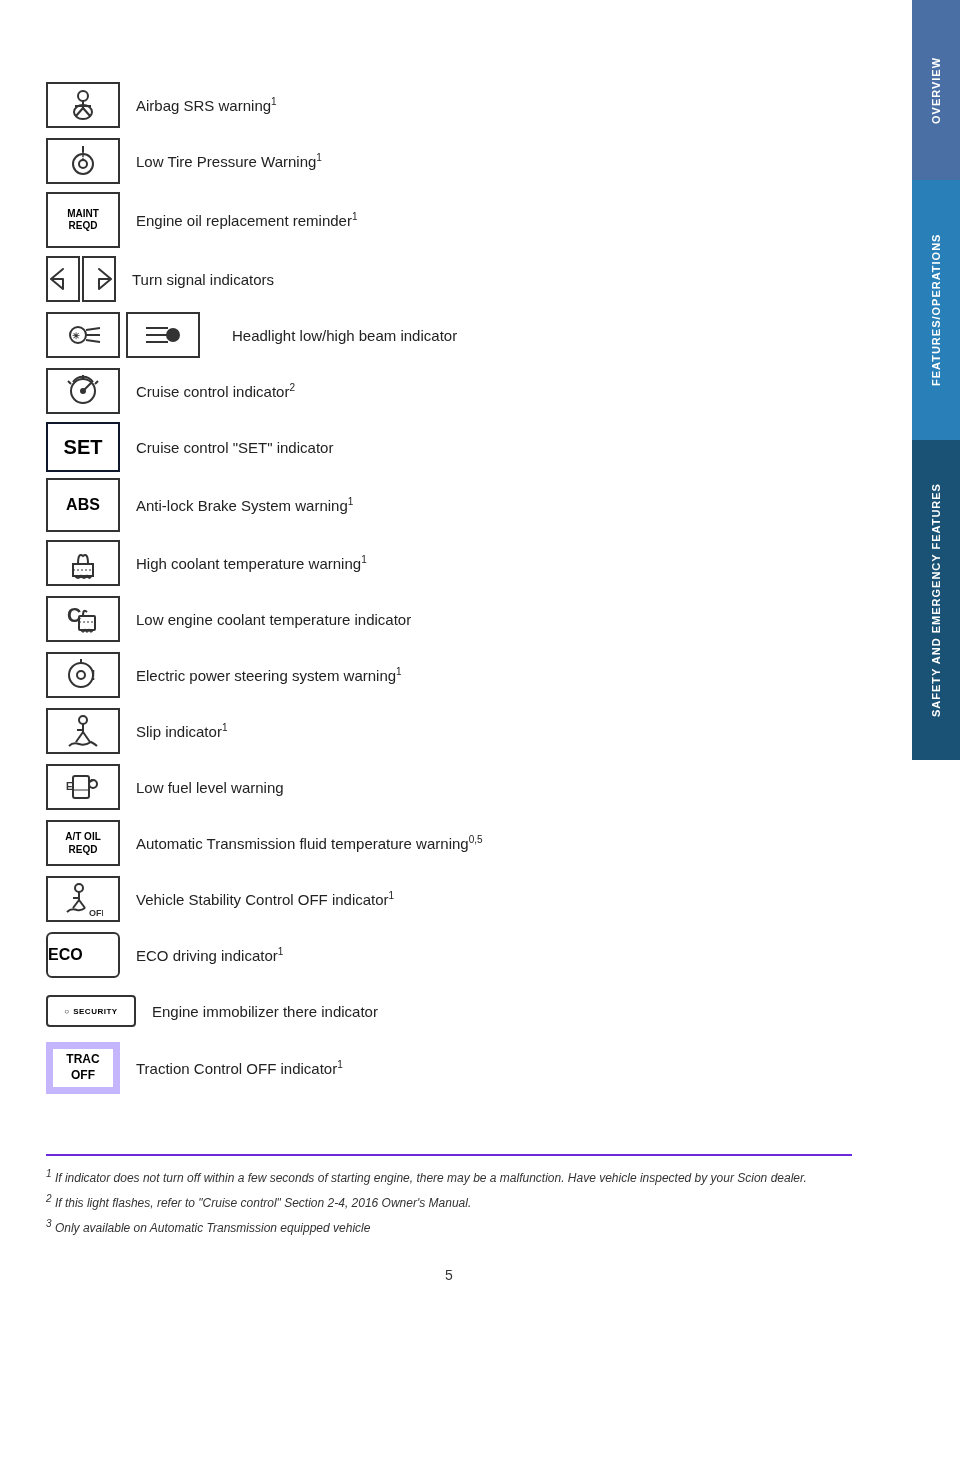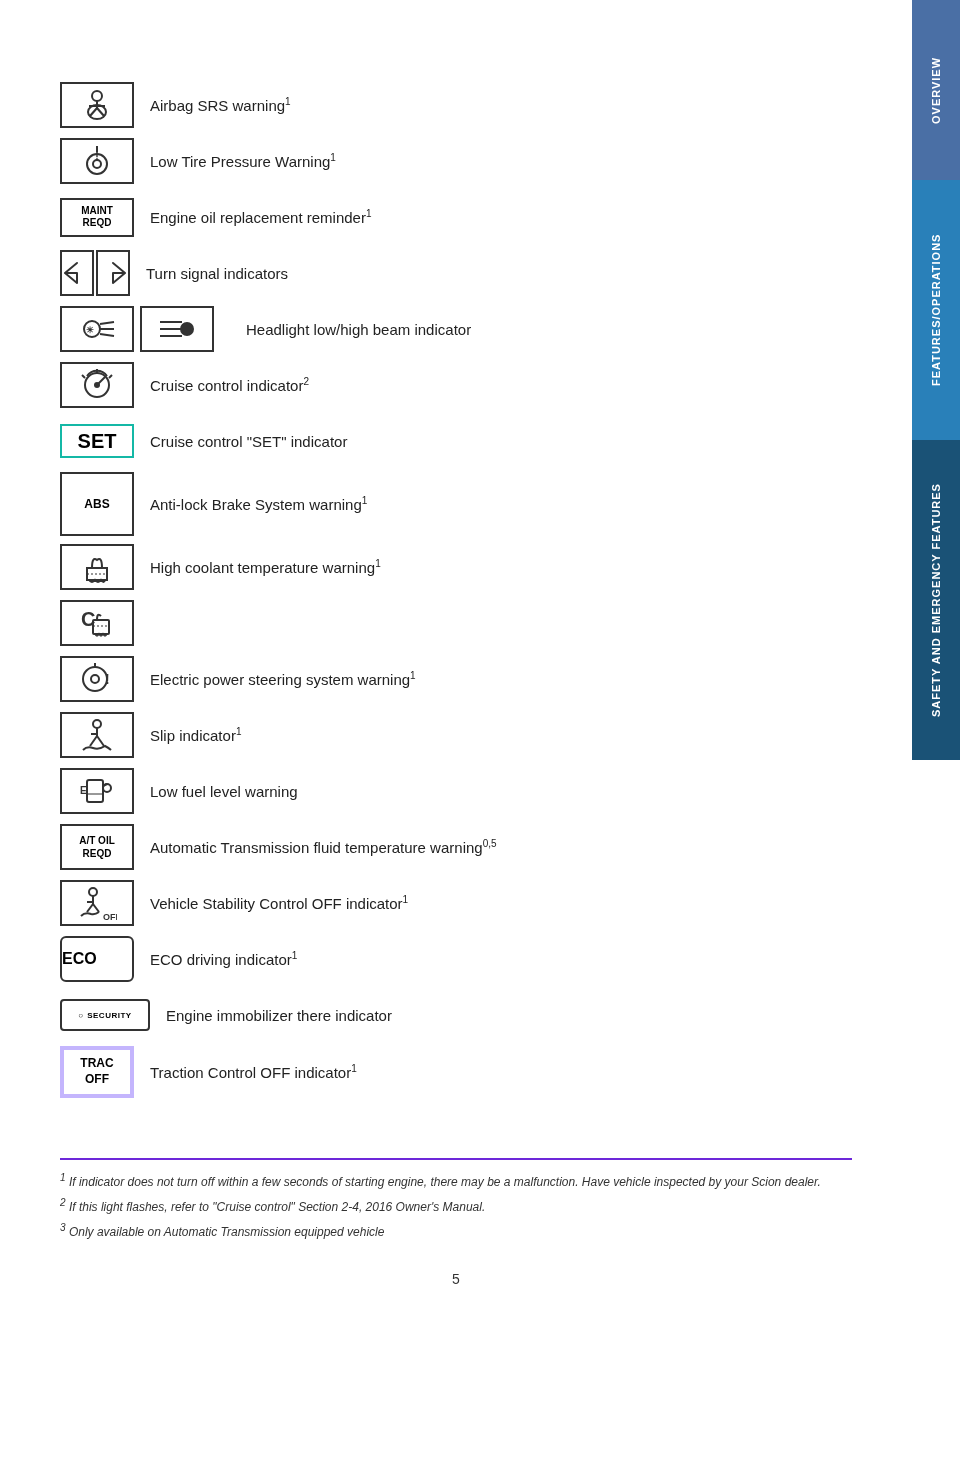--- a/index.html
+++ b/index.html
@@ -48,21 +48,21 @@
     }
 
     .tab-safety {
       background: #1a5276;
       flex: 0 0 320px;
     }
 
     
     .main-content {
       margin-right: 48px;
-      padding: 60px 60px 40px 60px;
+      padding: 60px 60px 40px 46px;
       min-height: 1484px;
       position: relative;
     }
 
     
     .indicator-list {
       margin-top: 20px;
     }
 
     .indicator-row {
@@ -151,57 +151,57 @@
       display: flex;
       align-items: center;
       justify-content: center;
       font-size: 18px;
     }
 
     
     .maint-box {
       width: 74px;
       min-width: 74px;
-      height: 39px;
+      height: 56px;
       border: 2px solid #333;
       display: flex;
       flex-direction: column;
       align-items: center;
       justify-content: center;
       margin-right: 16px;
       font-size: 10px;
       font-weight: bold;
       line-height: 1.2;
     }
 
     
     .set-box {
       width: 74px;
       min-width: 74px;
-      height: 34px;
-      border: 2px solid #14b8a6;
+      height: 50px;
+      border: 2px solid #0f172a;
       display: flex;
       align-items: center;
       justify-content: center;
       margin-right: 16px;
       font-size: 20px;
       font-weight: bold;
     }
 
     
     .abs-box {
       width: 74px;
       min-width: 74px;
-      height: 64px;
-      border: 2px solid #333;
-      display: flex;
-      align-items: center;
-      justify-content: center;
-      margin-right: 16px;
-      font-size: 12px;
+      height: 54px;
+      border: 2px solid #333;
+      display: flex;
+      align-items: center;
+      justify-content: center;
+      margin-right: 16px;
+      font-size: 16px;
       font-weight: bold;
     }
 
     
     .eco-box {
       width: 74px;
       min-width: 74px;
       height: 46px;
       border: 2px solid #333;
       border-radius: 6px;
@@ -211,21 +211,21 @@
       margin-right: 16px;
       font-size: 16px;
       font-weight: bold;
     }
 
     
     .trac-box {
       width: 74px;
       min-width: 74px;
       height: 52px;
-      border: 4px solid #c4b5fd;
+      border: 7px solid #c4b5fd;
       display: flex;
       flex-direction: column;
       align-items: center;
       justify-content: center;
       margin-right: 16px;
       font-size: 12px;
       font-weight: bold;
       line-height: 1.3;
     }
 
@@ -400,20 +400,21 @@
     <div class="indicator-row">
       <div class="icon-box">
         <svg width="40" height="38" viewBox="0 0 40 38">
           <text x="4" y="22" font-size="20" font-weight="bold" fill="#333">C</text>
           <rect x="16" y="16" width="16" height="14" fill="none" stroke="#333" stroke-width="2" rx="1"></rect>
           <path d="M20 16 Q20 8 24 12" fill="none" stroke="#333" stroke-width="2"></path>
           <line x1="16" y1="22" x2="32" y2="22" stroke="#333" stroke-width="1" stroke-dasharray="2,2"></line>
           <path d="M18 30 Q20 34 22 30 Q24 34 26 30 Q28 34 30 30" fill="none" stroke="#333" stroke-width="1.5"></path>
         </svg>
       </div>
+      <span class="indicator-text">Low engine coolant temperature indicator</span>
     </div>
 
     <div class="indicator-row">
       <div class="icon-box">
         <svg width="40" height="38" viewBox="0 0 40 38">
           <circle cx="18" cy="19" r="12" fill="none" stroke="#333" stroke-width="2"></circle>
           <circle cx="18" cy="19" r="4" fill="none" stroke="#333" stroke-width="2"></circle>
           <line x1="18" y1="7" x2="18" y2="3" stroke="#333" stroke-width="2"></line>
           <text x="28" y="24" font-size="14" font-weight="bold" fill="#333">!</text>
         </svg>

